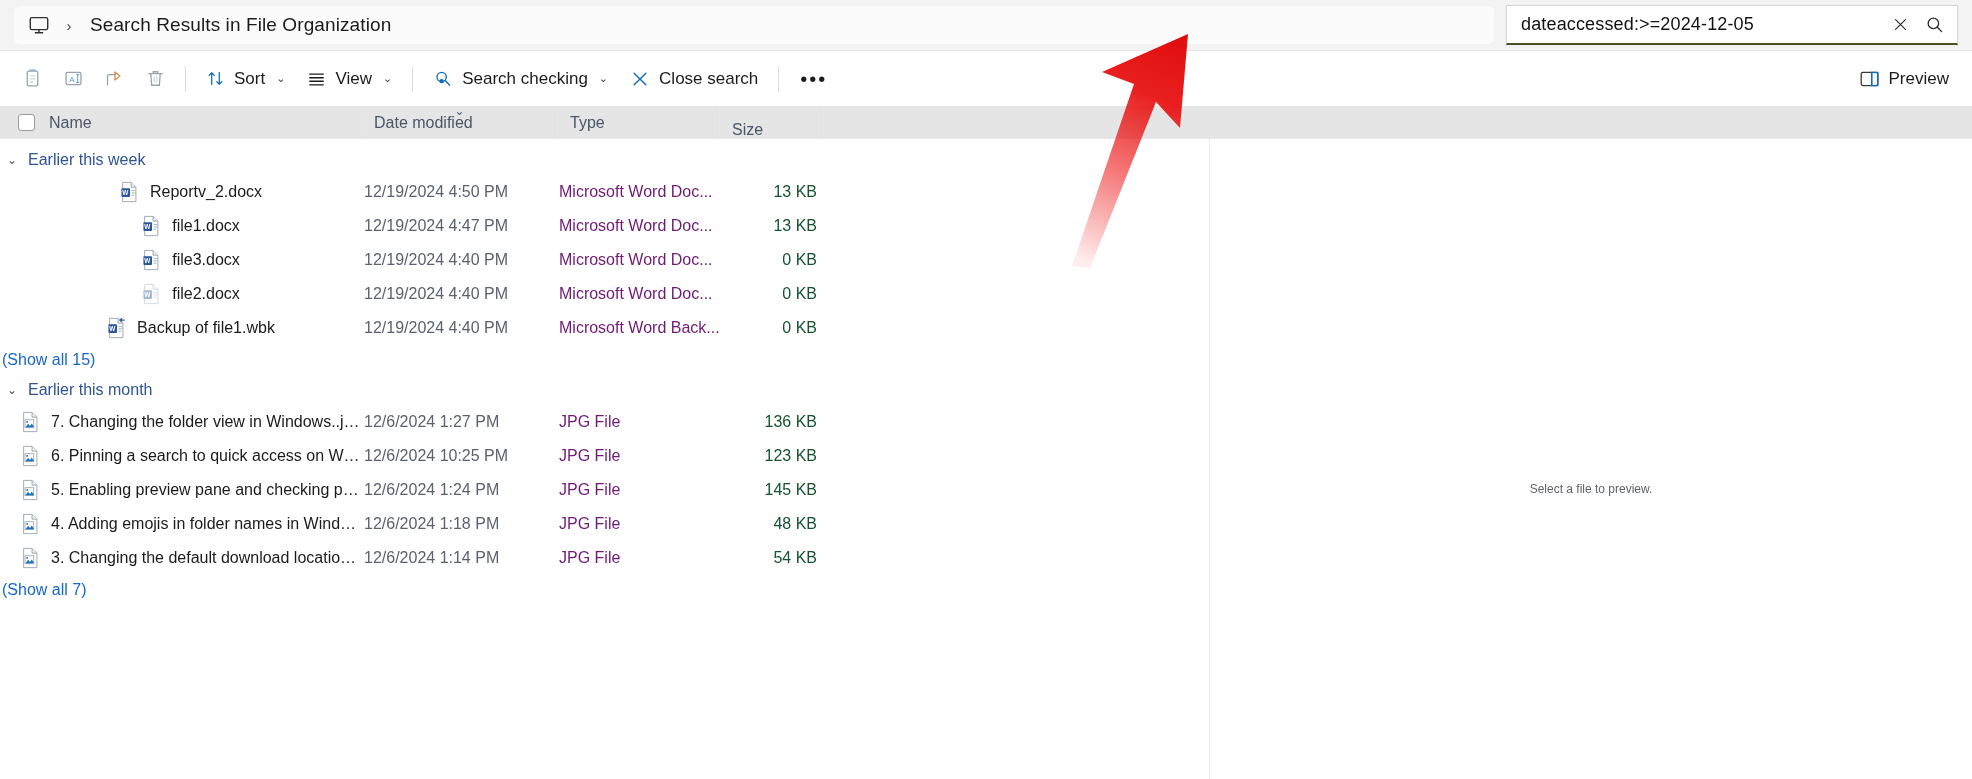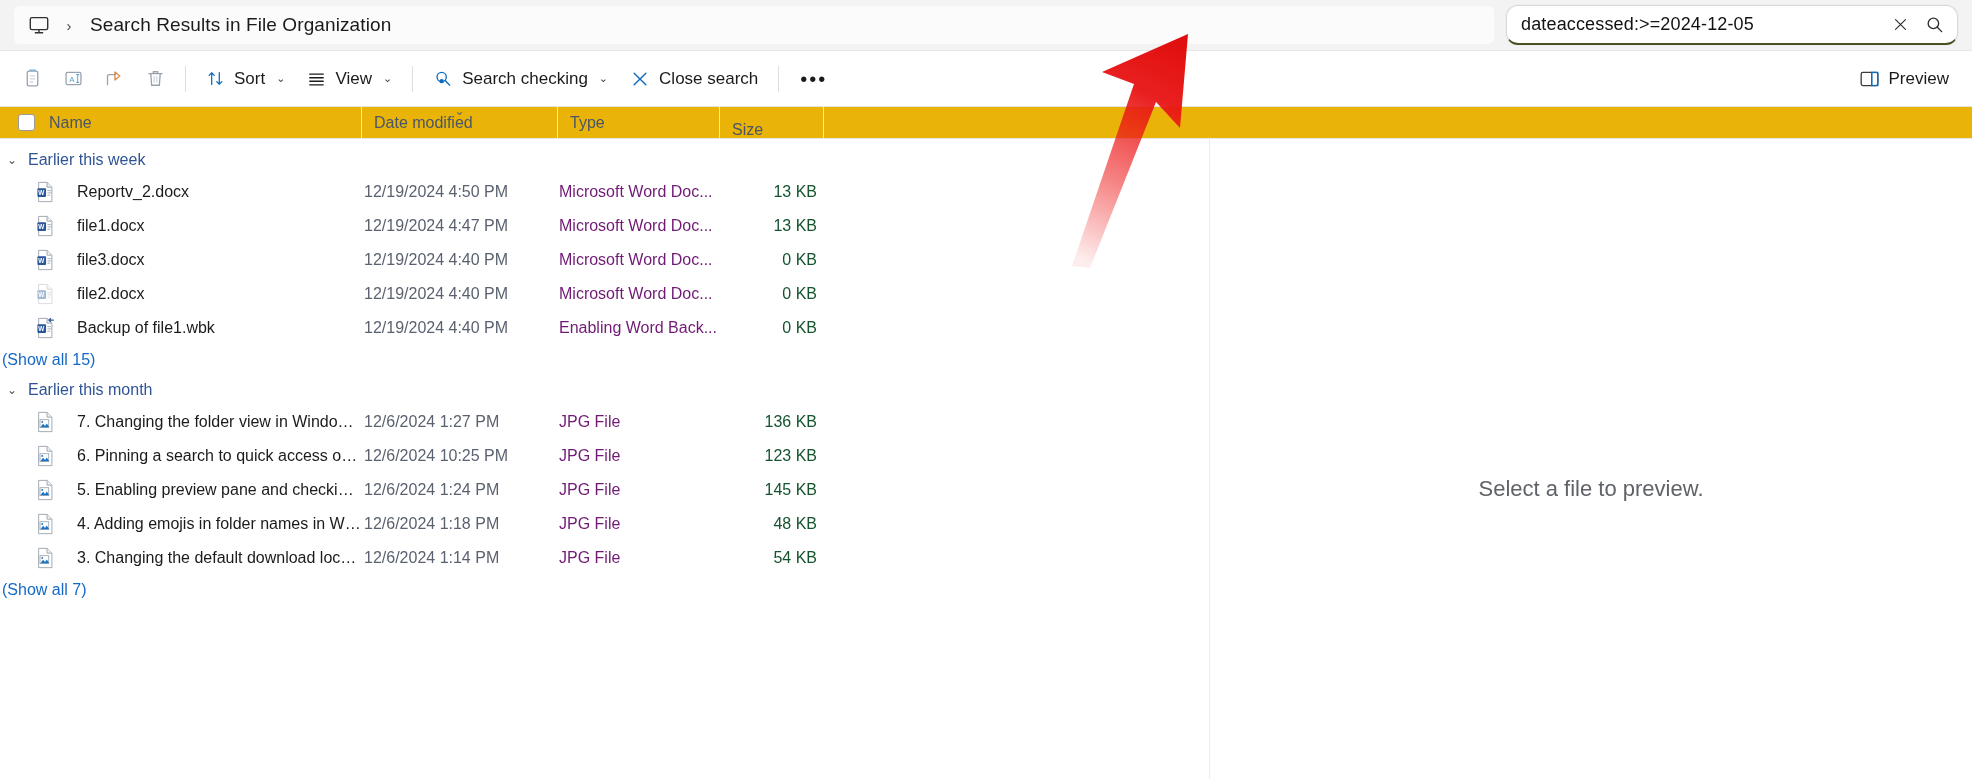--- a/index.html
+++ b/index.html
@@ -61,21 +61,21 @@
   }
 
   .searchbox {
     position: relative;
     flex: 0 0 auto;
     width: 452px;
     height: 40px;
     background: #ffffff;
     border: 1px solid #d8d8d8;
     border-bottom: 2px solid #4b4f22;
-    border-radius: 12px;
+    border-radius: 0;
     display: flex;
     align-items: center;
     padding: 0 6px 0 14px;
     box-shadow: 0 0 0 1px rgba(0,0,0,0.02);
   }
   .search-value-wrap {
     flex: 1 1 auto;
     min-width: 0;
     position: relative;
     display: flex;
@@ -153,21 +153,21 @@
   
   .colheader {
     position: relative;
     height: 33px;
     border-top: 1px solid #e4e4e4;
     border-bottom: 1px solid #e8e8e8;
     display: flex;
     align-items: center;
     font-size: 16px;
     color: #4a5568;
-    background: #eab308;
+    background: #e5e5e5;
   }
   .col {
     position: relative;
     height: 33px;
     display: flex;
     align-items: center;
     padding-left: 12px;
     border-left: 1px solid #e8e8e8;
     flex: 0 0 auto;
   }
@@ -209,21 +209,21 @@
   }
   .preview-pane {
     flex: 1 1 auto;
     border-left: 1px solid #ececec;
     position: relative;
     display: flex;
     align-items: center;
     justify-content: center;
   }
   .preview-text {
-    font-size: 22px;
+    font-size: 12px;
     color: #5f6368;
     margin-top: 60px;
   }
 
   .group-header {
     height: 30px;
     display: flex;
     align-items: center;
     gap: 9px;
     padding-left: 5px;
@@ -247,22 +247,23 @@
   }
   .cell {
     flex: 0 0 auto;
     display: flex;
     align-items: center;
     overflow: hidden;
     white-space: nowrap;
   }
   .cell-name {
     width: 361px;
-    padding-left: 36px;
-    gap: 22px;
+    padding-left: 21px;
+    gap: 11px;
+    justify-content: center;
   }
   .cell-name .fname {
     overflow: hidden;
     text-overflow: ellipsis;
     white-space: nowrap;
   }
   .cell-date  { width: 196px; padding-left: 3px; color: #5a6270; }
   .cell-type  { width: 162px; padding-left: 2px; color: #701a75; }
   .cell-size  { width: 104px; justify-content: flex-end; padding-right: 6px; color: #14532d; }
 
@@ -502,21 +503,21 @@
               <path d="M2.5 1.5h9.2l5.3 5.2v15.8H2.5z" fill="#ffffff" stroke="#9aa3ad" stroke-width="1"></path>
               <path d="M11.7 1.5v5.2h5.3" fill="#eef1f4" stroke="#9aa3ad" stroke-width="1"></path>
               <rect x="1.2" y="8" width="9.4" height="9.4" rx="1" fill="#2b579a"></rect>
               <text x="2.2" y="15.2" font-family="Liberation Sans, sans-serif" font-size="7" font-weight="bold" fill="#ffffff">W</text>
               <path d="M12.2 10.5h4.2M12.2 13h4.2M12.2 15.5h3" stroke="#9aa3ad" stroke-width="0.9"></path>
               <path d="M18.6 3.4h-4.3M15.6 1.6l-2 1.8 2 1.8" stroke="#2b579a" stroke-width="1.2" stroke-linecap="round" stroke-linejoin="round"></path>
             </svg>
             <span class="fname">Backup of file1.wbk</span>
           </div>
           <div class="cell cell-date">12/19/2024 4:40 PM</div>
-          <div class="cell cell-type">Enabling Word Back...</div>
+          <div class="cell cell-type">Microsoft Word Back...</div>
           <div class="cell cell-size">0 KB</div>
         </div>
         <div class="showall">(Show all 15)</div>
         <div class="group-header">
           <span class="group-chevron">⌄</span>
           <span>Earlier this month</span>
         </div>
         <div class="row">
           <div class="cell cell-name">
             <svg class="ficon" viewBox="0 0 20 24" fill="none" style="opacity: 1;">

